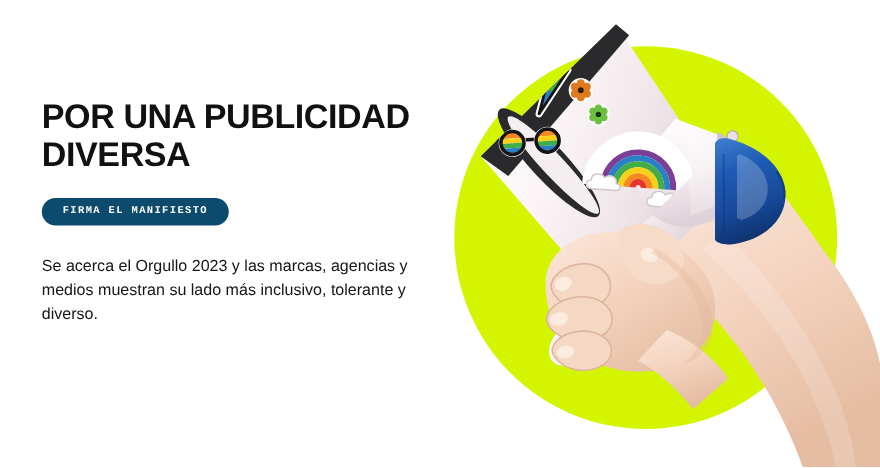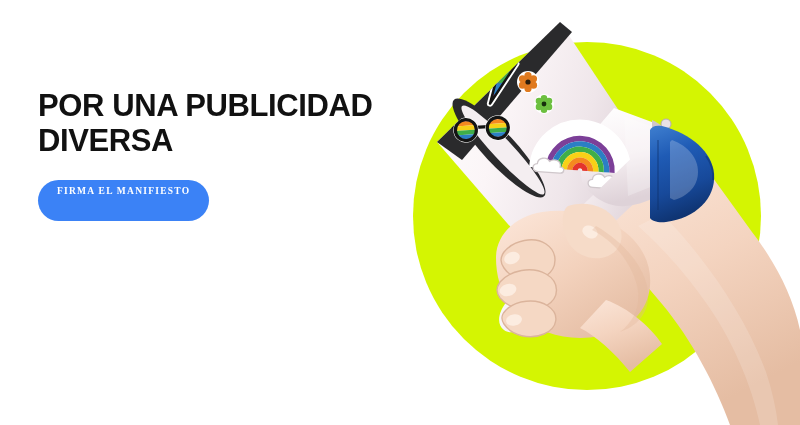--- a/index.html
+++ b/index.html
@@ -21,30 +21,30 @@
     font-weight:700;
     letter-spacing:-0.4px;
     color:#111111;
     text-transform:uppercase;
     max-width:345px;
   }
 
   .cta-wrap{margin-top:22px;}
   .cta-button{
     display:inline-block;
-    background:#3b82f6;
+    background:#0c4a6e;
     color:#ffffff;
     border:none;
     border-radius:999px;
-    padding:7px 19px 24px 19px;
+    padding:7px 19px 8px 19px;
     font-size:9.5px;
     font-weight:700;
     letter-spacing:1.25px;
     text-transform:uppercase;
-    font-family:Liberation Serif, serif;
+    font-family:Liberation Mono, monospace;
     cursor:pointer;
     line-height:1;
   }
 
   .body-copy{margin-top:26px;}
   .body-copy p{
     margin:0;
     font-size:14.6px;
     line-height:1.52;
     color:#151515;
@@ -72,20 +72,21 @@
 
   <div class="left-col">
 
     <h1 class="headline">POR UNA PUBLICIDAD DIVERSA</h1>
 
     <div class="cta-wrap">
       <button class="cta-button">FIRMA EL MANIFIESTO</button>
     </div>
 
     <div class="body-copy">
+      <p>Se acerca el Orgullo 2023 y las marcas, agencias y medios muestran su lado más inclusivo, tolerante y diverso.</p>
     </div>
 
   </div>
 
   <div class="art">
 
     <div class="green-circle"></div>
 
     <div class="photo">
       <svg viewBox="0 0 400 425" xmlns="http://www.w3.org/2000/svg">

